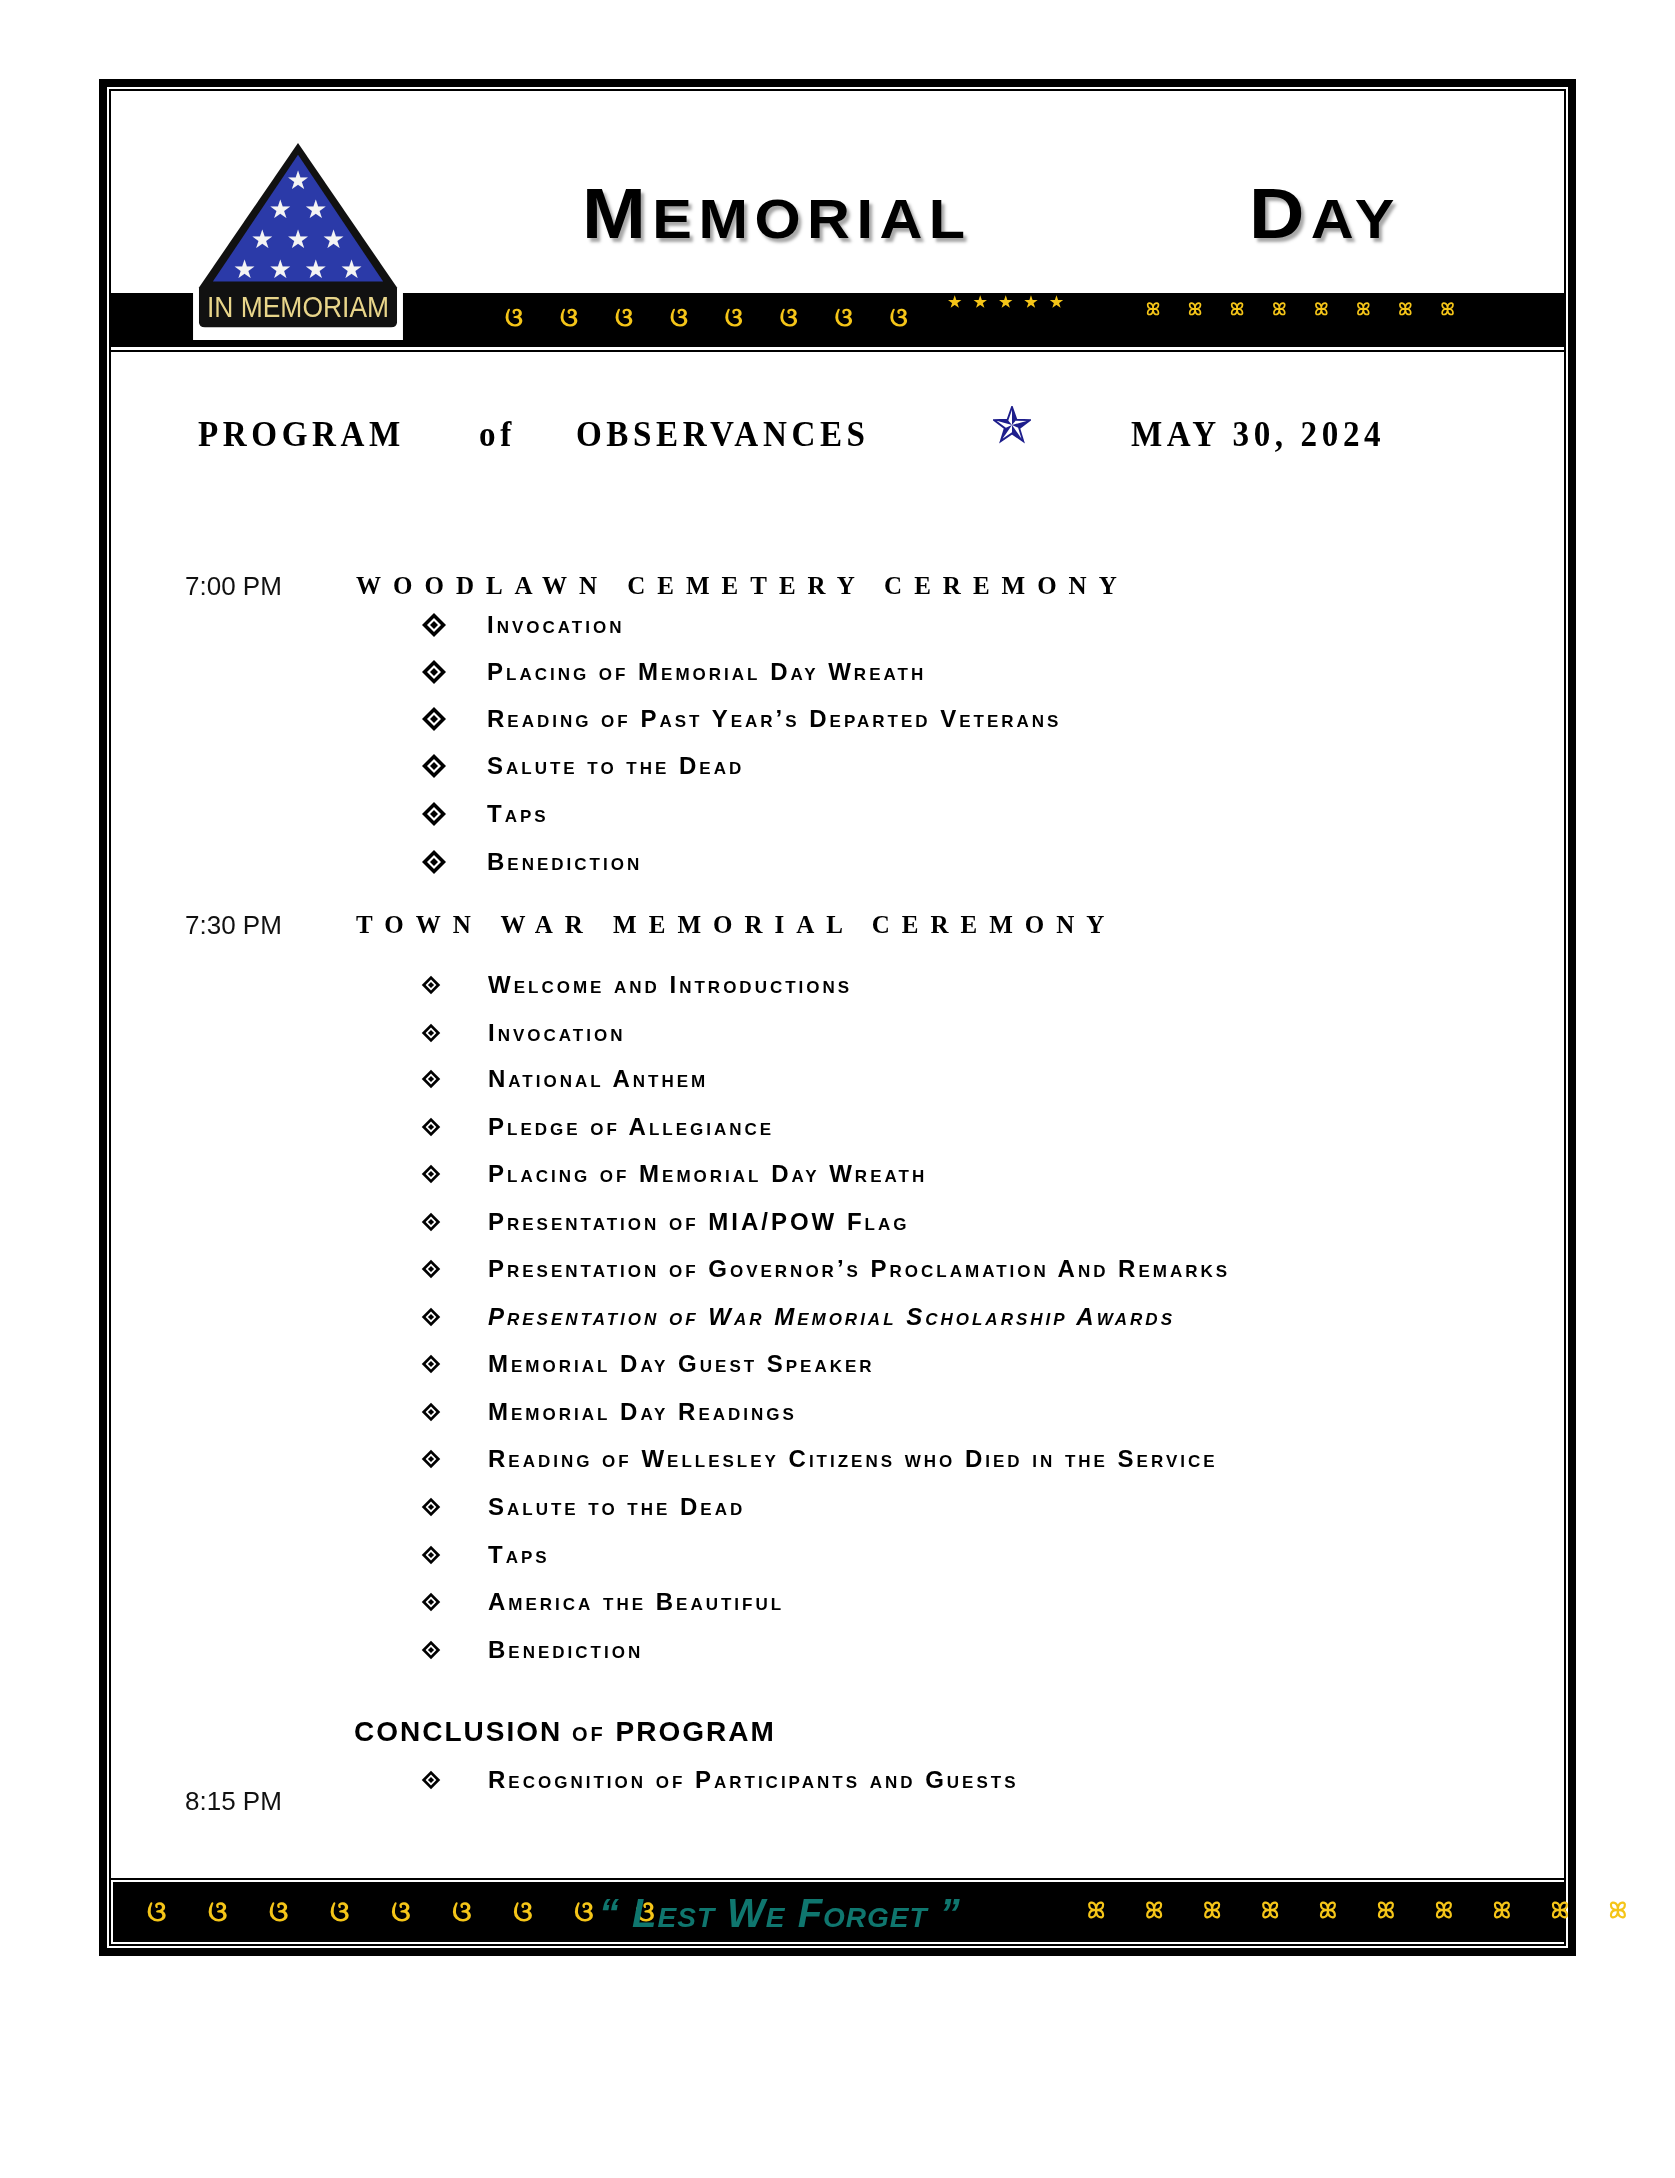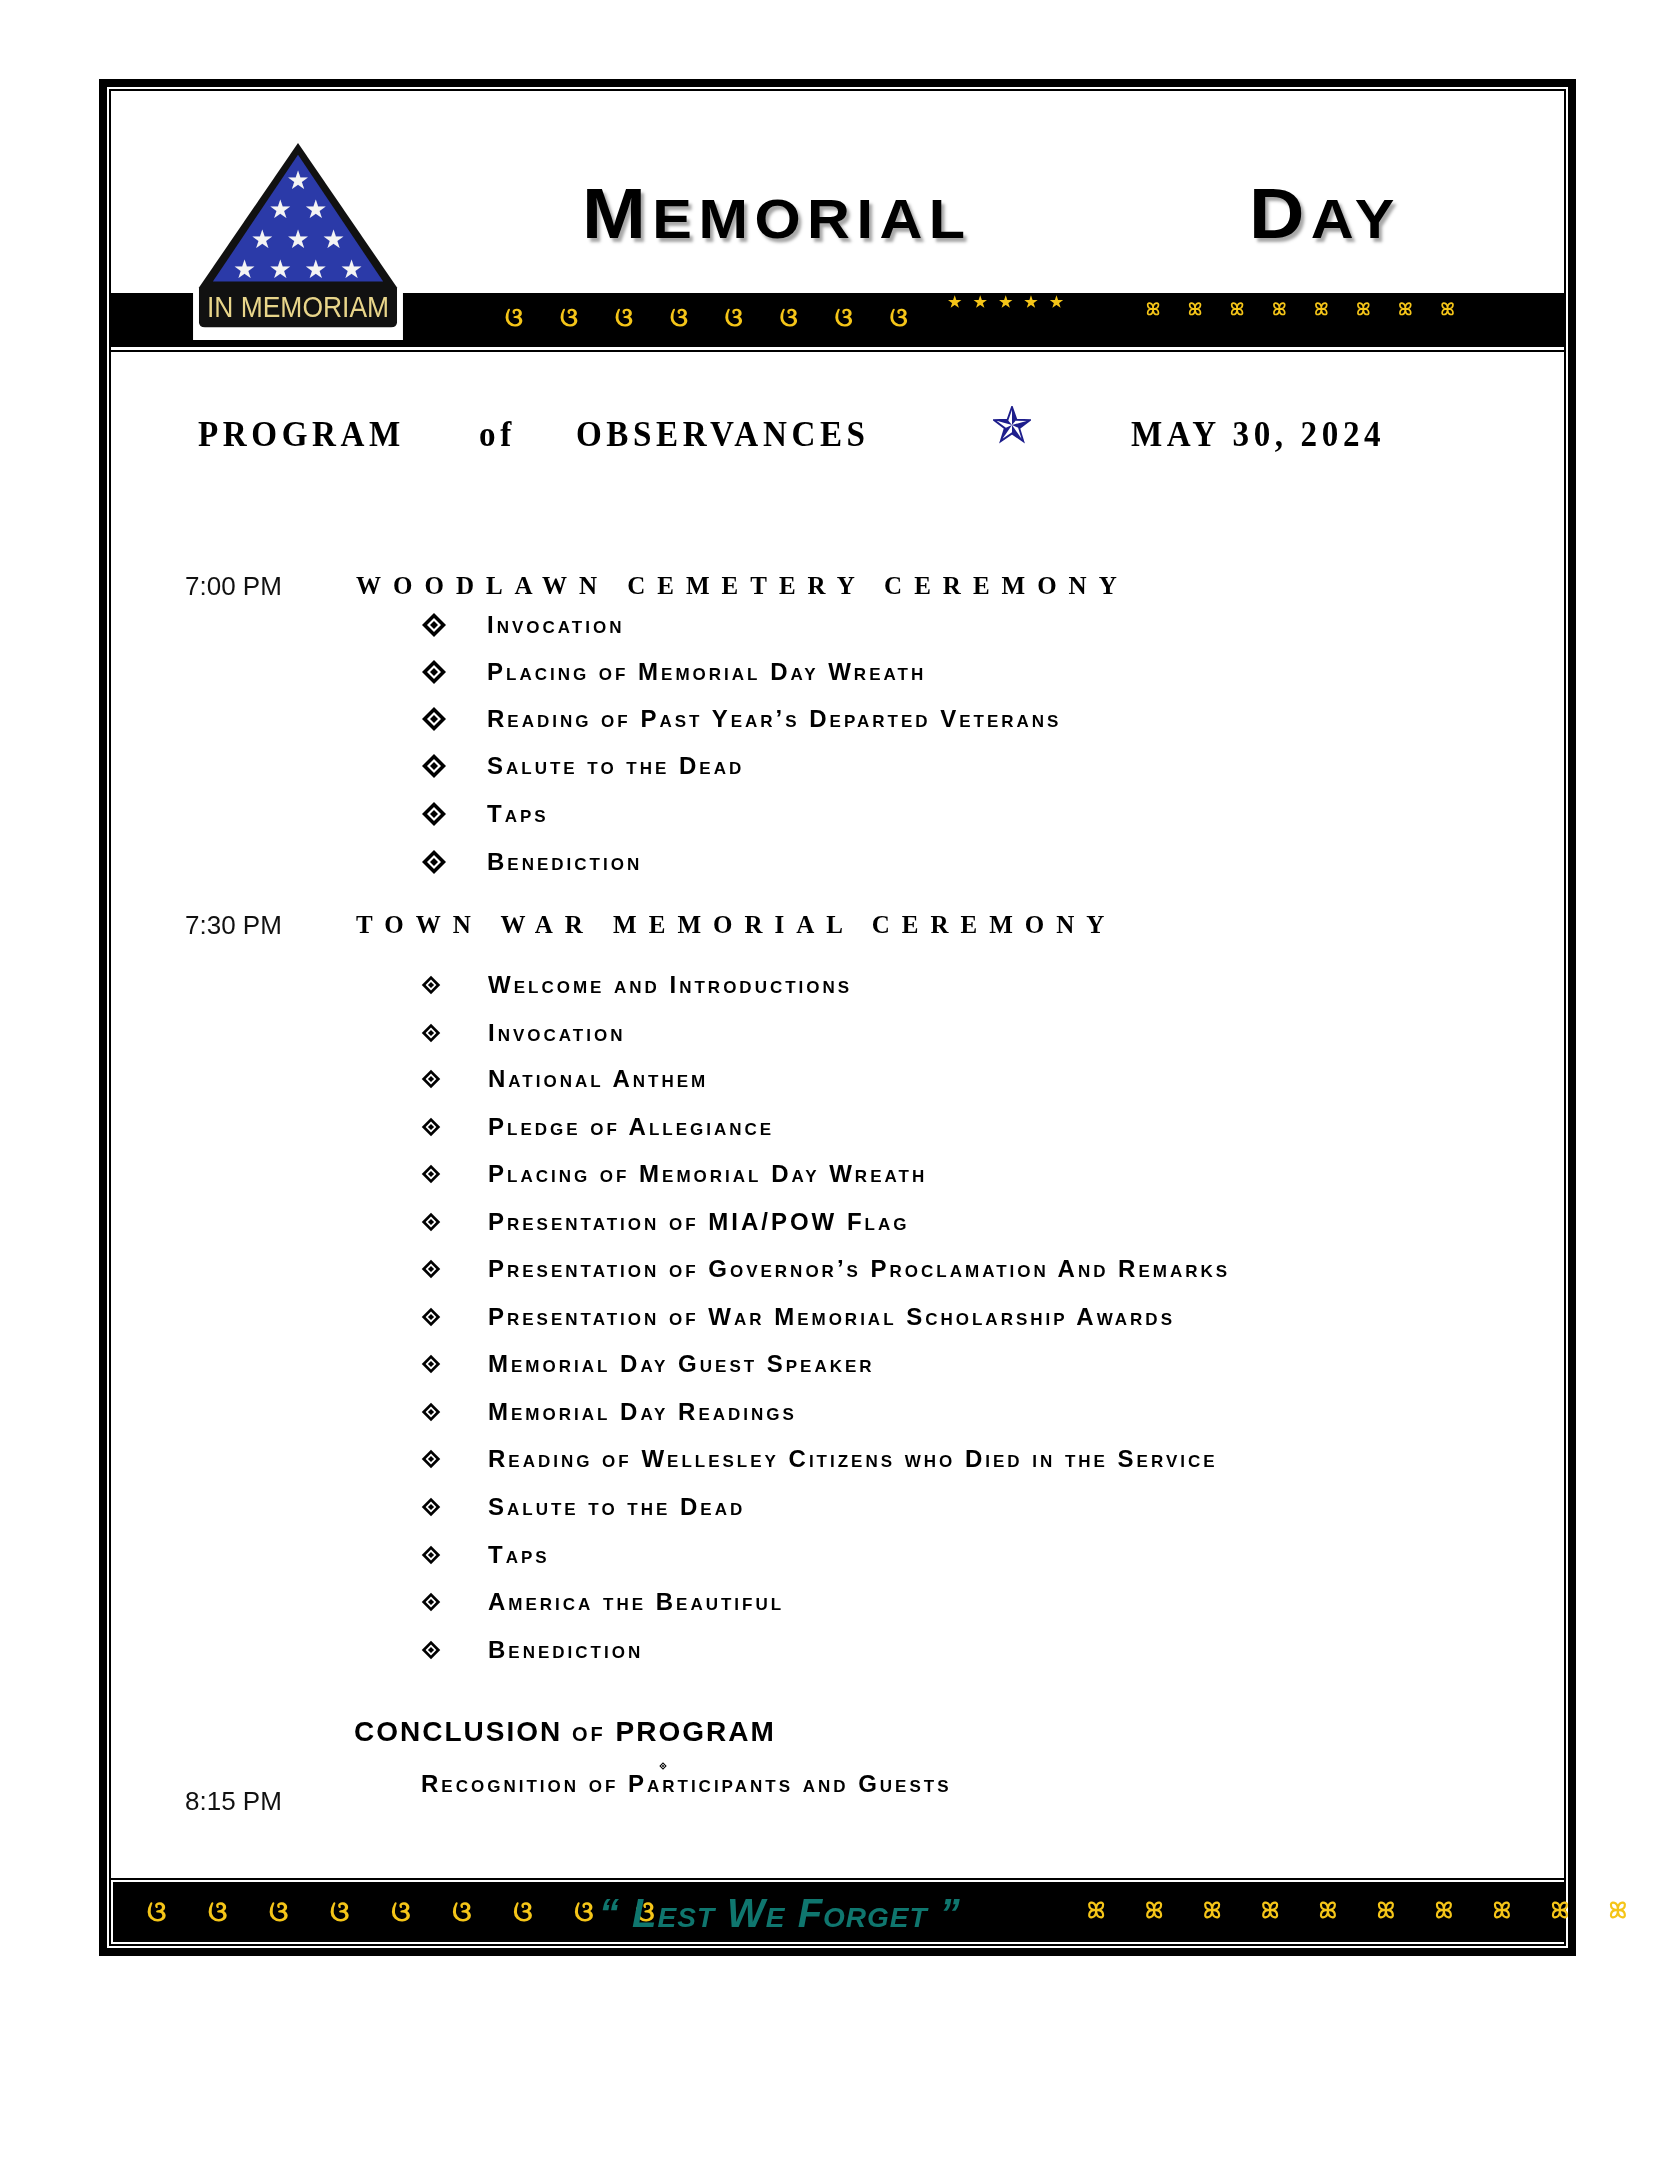--- a/index.html
+++ b/index.html
@@ -186,21 +186,21 @@
     <span class="item-text">Presentation of MIA/POW Flag</span>
   </div>
 <div class="abs item" style="top:1251px;align-items:center;">
     <svg class="bullet sm" viewBox="0 0 26 26">
       <polygon points="13,1 25,13 13,25 1,13" fill="#000"></polygon>
       <polygon points="13,6 20,13 13,20 6,13" fill="#fff"></polygon>
       <polygon points="13,9 17,13 13,17 9,13" fill="#000"></polygon>
     </svg>
     <span class="item-text">Presentation of Governor’s Proclamation And Remarks</span>
   </div>
-<div class="abs item" style="top:1299px;">
+<div class="abs item" style="top:1299px;font-style:italic;">
     <svg class="bullet sm" viewBox="0 0 26 26">
       <polygon points="13,1 25,13 13,25 1,13" fill="#000"></polygon>
       <polygon points="13,6 20,13 13,20 6,13" fill="#fff"></polygon>
       <polygon points="13,9 17,13 13,17 9,13" fill="#000"></polygon>
     </svg>
     <span class="item-text">Presentation of War Memorial Scholarship Awards</span>
   </div>
 <div class="abs item" style="top:1346px;">
     <svg class="bullet sm" viewBox="0 0 26 26">
       <polygon points="13,1 25,13 13,25 1,13" fill="#000"></polygon>
@@ -253,21 +253,21 @@
     <svg class="bullet sm" viewBox="0 0 26 26">
       <polygon points="13,1 25,13 13,25 1,13" fill="#000"></polygon>
       <polygon points="13,6 20,13 13,20 6,13" fill="#fff"></polygon>
       <polygon points="13,9 17,13 13,17 9,13" fill="#000"></polygon>
     </svg>
     <span class="item-text">Benediction</span>
   </div>
 
 <div class="abs time" style="top:1786px;">8:15 PM</div>
 <div class="abs sec-head2" style="top:1717px;"><span>CONCLUSION</span> <span class="small">OF</span> <span>PROGRAM</span></div>
-<div class="abs item" style="top:1762px;flex-direction:column;">
+<div class="abs item" style="top:1762px;">
     <svg class="bullet sm" viewBox="0 0 26 26">
       <polygon points="13,1 25,13 13,25 1,13" fill="#000"></polygon>
       <polygon points="13,6 20,13 13,20 6,13" fill="#fff"></polygon>
       <polygon points="13,9 17,13 13,17 9,13" fill="#000"></polygon>
     </svg>
     <span class="item-text">Recognition of Participants and Guests</span>
   </div>
 
 <div class="abs ftr-bar"></div>
 <div class="abs ftr-line-top"></div>

